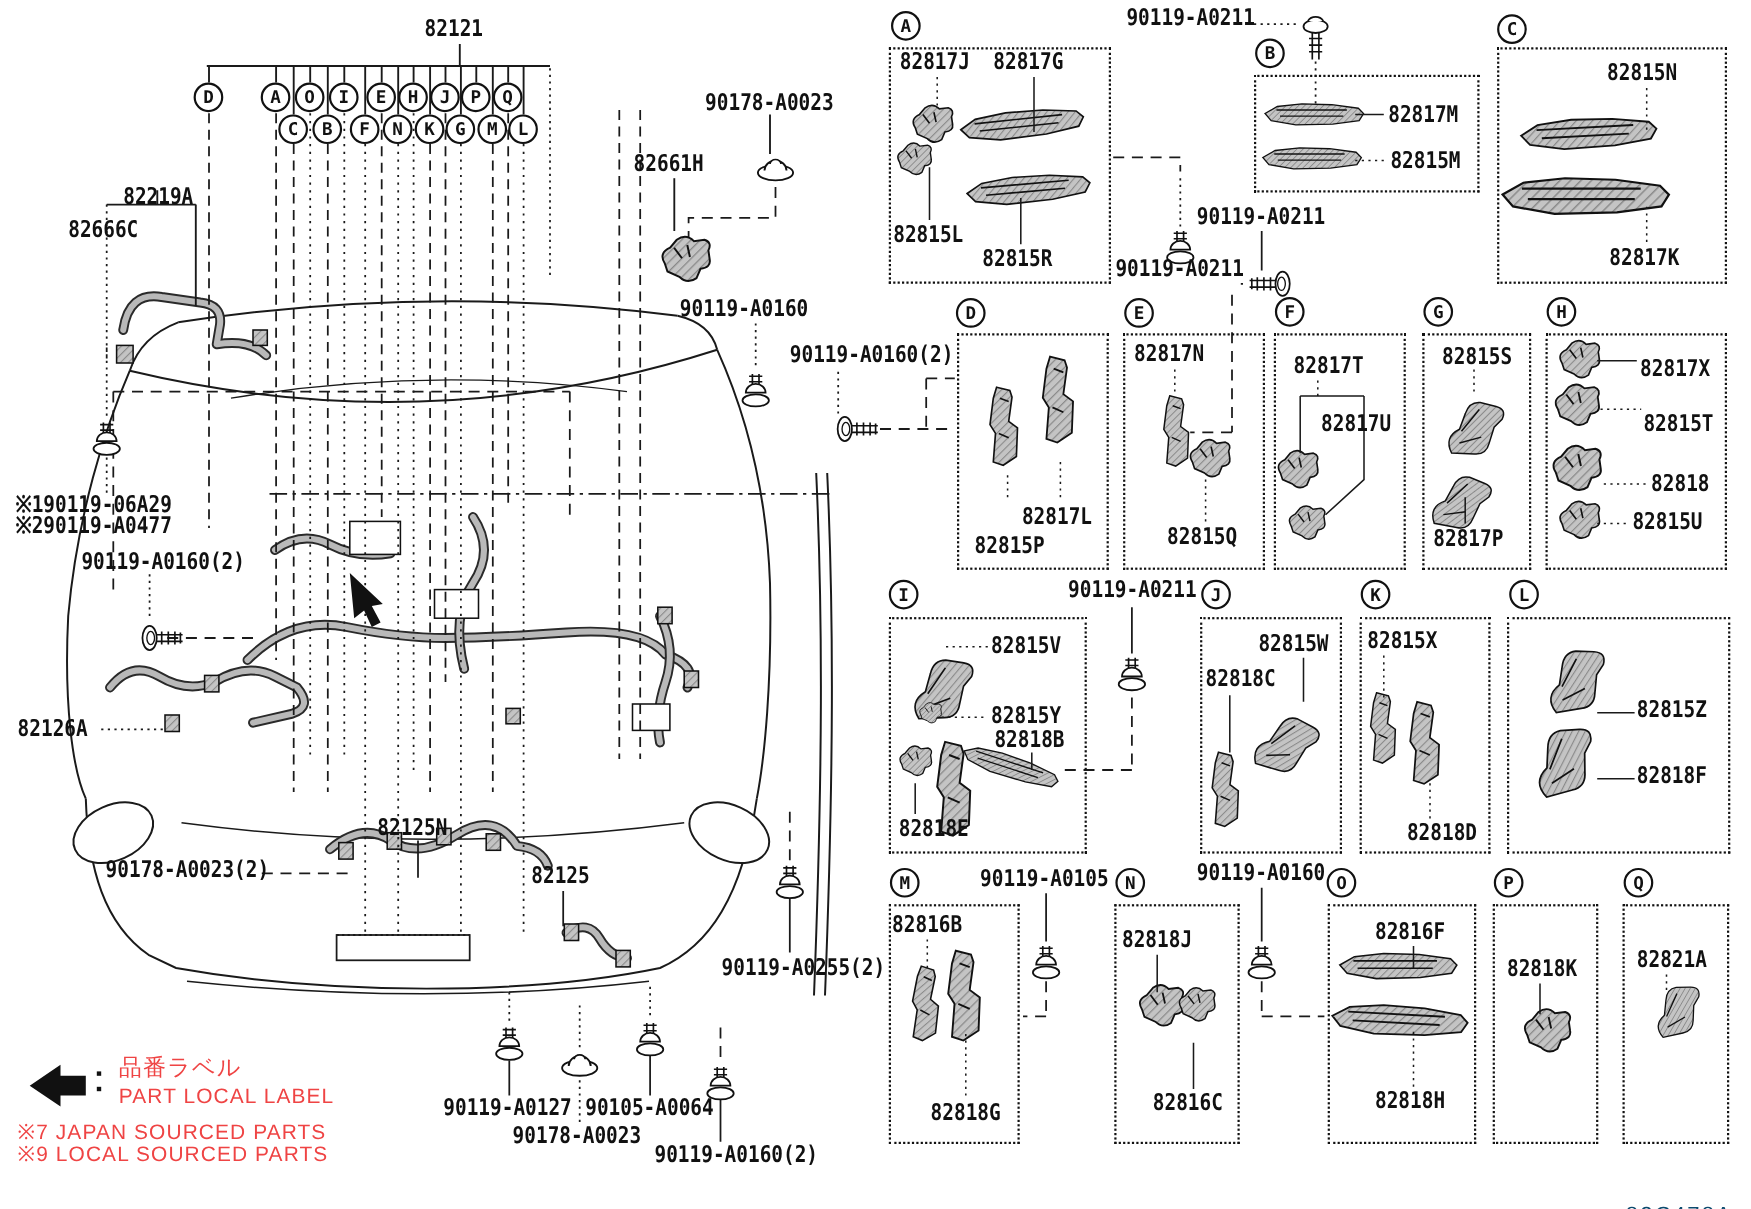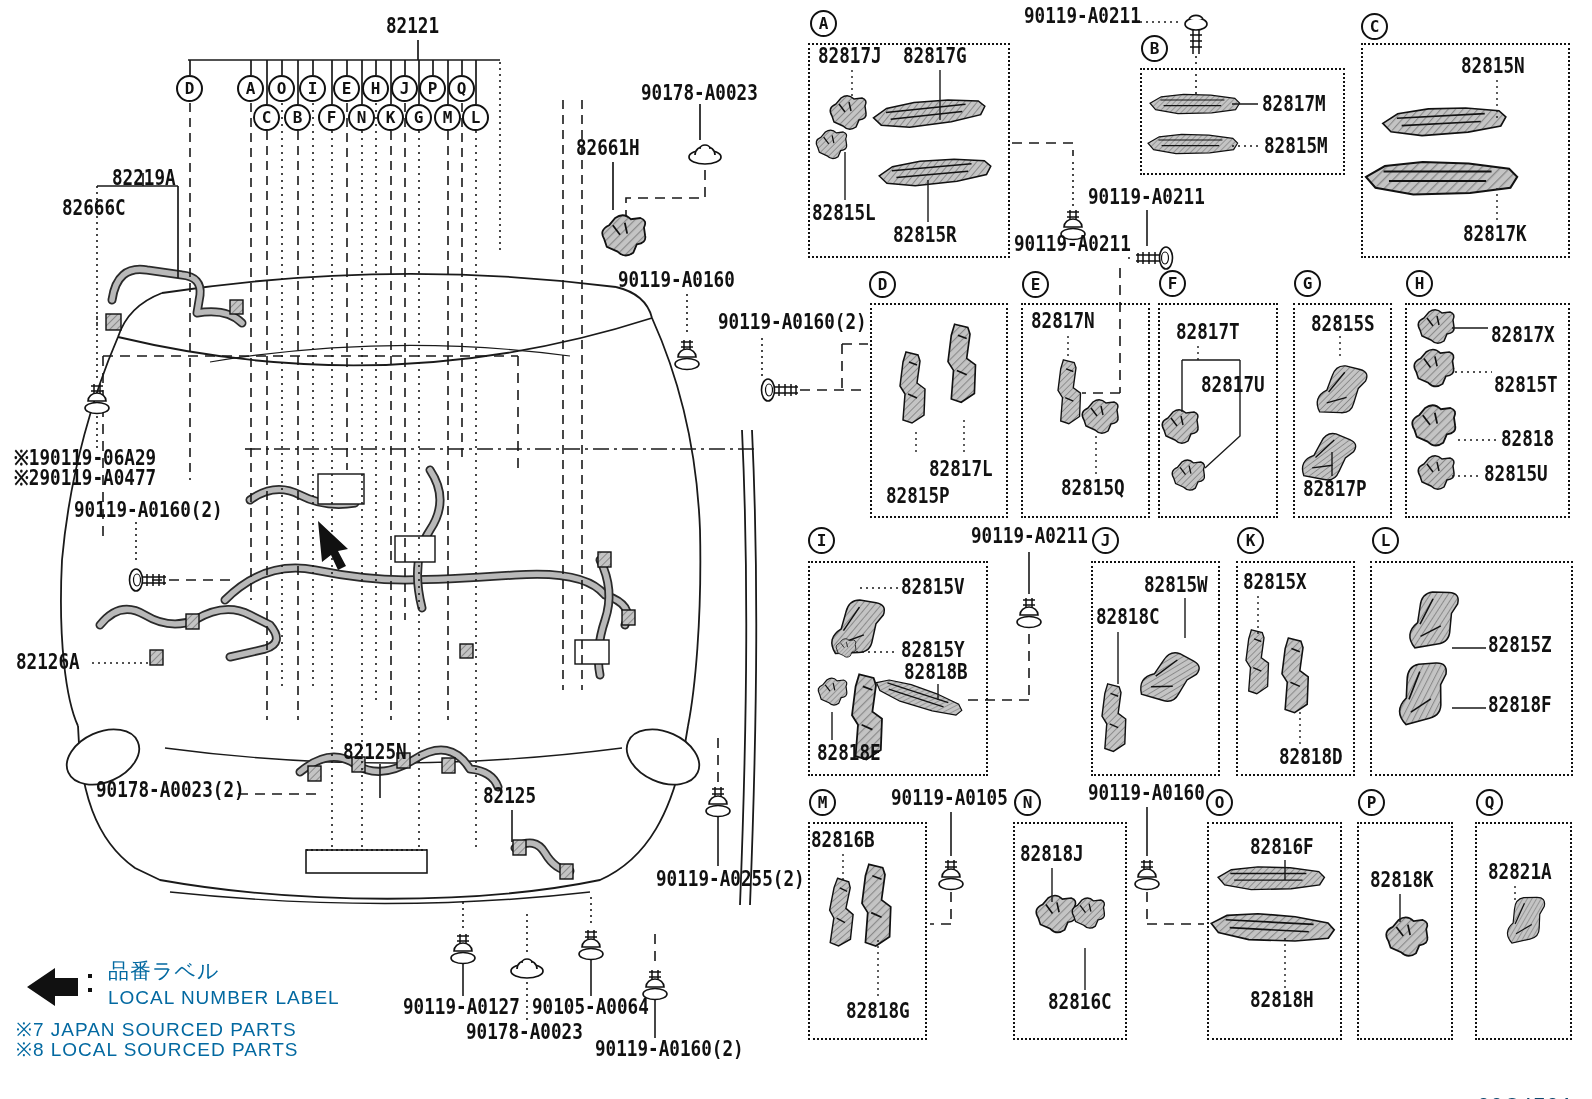--- a/index.html
+++ b/index.html
@@ -1,21 +1,21 @@
 <!DOCTYPE html>
 <html><head>
 <meta charset="utf-8">
 <style>
   html,body{margin:0;padding:0;background:#fff;}
   #canvas{position:relative;width:1592px;height:1099px;background:#fff;overflow:hidden;
           font-family:"DejaVu Sans Mono",monospace;}
   svg.art{position:absolute;left:0;top:0;}
   .pn{position:absolute;font:bold 21px "DejaVu Sans Mono",monospace;color:#111;
       white-space:nowrap;transform:scale(0.84,1);transform-origin:0 0;letter-spacing:0px;line-height:1;}
-  .txt{position:absolute;font:19px "Liberation Sans",sans-serif;color:#0369a1;white-space:nowrap;
+  .txt{position:absolute;font:19px "Liberation Sans",sans-serif;color:#ef4444;white-space:nowrap;
        letter-spacing:1px;line-height:1;}
   .code{position:absolute;font:20px "Liberation Sans",sans-serif;color:#0c4a6e;letter-spacing:2px;margin-top:44px;}
   .circ{position:absolute;width:27px;height:27px;box-sizing:border-box;border:2.5px solid #111;
         border-radius:50%;display:flex;align-items:center;justify-content:center;
         font:bold 16px "DejaVu Sans Mono",monospace;color:#111;background:#fff;}
   .dbox{position:absolute;box-sizing:border-box;border:2px dotted #111;background:transparent;}
   .tube-o{stroke:#2a2a2a;stroke-width:9;fill:none;stroke-linecap:round;stroke-linejoin:round;}
   .tube-i{stroke:#b9b9b9;stroke-width:5.5;fill:none;stroke-linecap:round;stroke-linejoin:round;}
 </style>
 </head>
@@ -425,18 +425,18 @@
 <span class="pn" style="left:811px;top:830px">82816B</span>
 <span class="pn" style="left:846px;top:1001px">82818G</span>
 <span class="pn" style="left:1020px;top:844px">82818J</span>
 <span class="pn" style="left:1048px;top:992px">82816C</span>
 <span class="pn" style="left:1250px;top:837px">82816F</span>
 <span class="pn" style="left:1250px;top:990px">82818H</span>
 <span class="pn" style="left:1370px;top:870px">82818K</span>
 <span class="pn" style="left:1488px;top:862px">82821A</span>
 
 <span class="txt" style="left:108px;top:960px;font-size:21px">品番ラベル</span>
-<span class="txt" style="left:108px;top:988px">LOCAL NUMBER LABEL</span>
+<span class="txt" style="left:108px;top:988px">PART LOCAL LABEL</span>
 <span class="txt" style="left:16px;top:1020px">※7 JAPAN SOURCED PARTS</span>
-<span class="txt" style="left:16px;top:1040px">※8 LOCAL SOURCED PARTS</span>
+<span class="txt" style="left:16px;top:1040px">※9 LOCAL SOURCED PARTS</span>
 <span class="code" style="left:1478px;top:1050px">82C478A</span>
 
 </div>
 
 </body></html>

